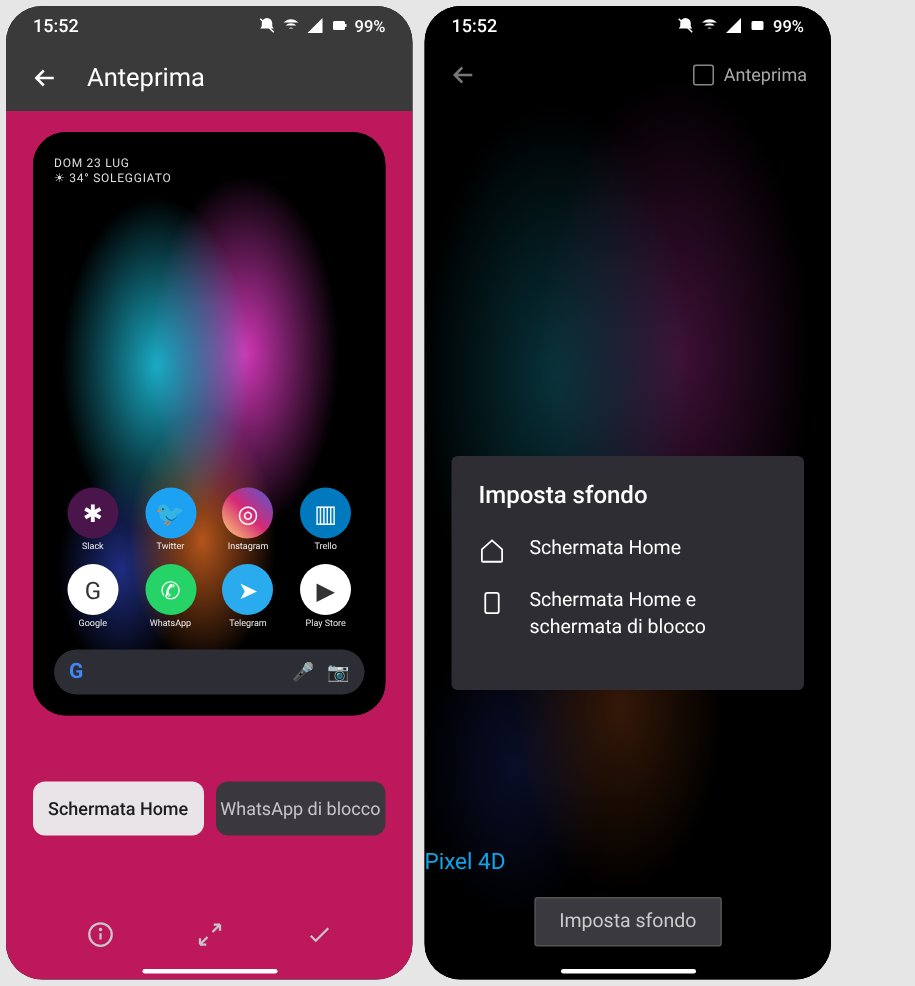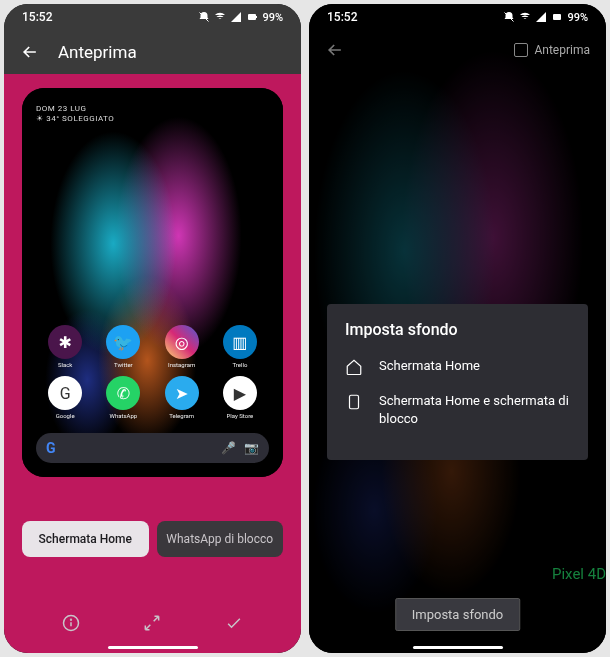--- a/index.html
+++ b/index.html
@@ -5,21 +5,21 @@
   * { box-sizing: border-box; margin: 0; padding: 0; }
   body {
     width: 610px; height: 657px;
     background: #e6e6e6;
     font-family: -apple-system, Roboto, "Segoe UI", sans-serif;
     display: flex; gap: 8px; padding: 4px;
     color: #fff;
     overflow: hidden;
   }
   .phone {
-    width: 297px; height: 649px;
+    width: 271px; height: 649px;
     background: #000;
     border-radius: 24px;
     overflow: hidden;
     position: relative;
     display: flex; flex-direction: column;
   }
   .statusbar {
     height: 26px;
     display: flex; align-items: center; justify-content: space-between;
     padding: 0 18px; font-size: 12px; font-weight: 500;
@@ -141,21 +141,21 @@
     padding: 16px 18px 14px;
     z-index: 6;
   }
   .dialog-title { font-size: 16px; font-weight: 500; margin-bottom: 18px; }
   .dialog-row { display:flex; align-items:flex-start; gap:16px; margin-bottom: 16px; font-size:13px; line-height:1.4; }
   .dialog-row:last-child { margin-bottom: 18px; }
   .dialog-row svg { flex: 0 0 18px; width:18px; height:18px; fill:none; stroke:#fff; stroke-width:1.6; margin-top:1px; }
 
   .app-name {
     position:absolute; bottom: 70px; left:0; right:0;
-    text-align:right; color:#15803d; font-size:15px; z-index:5;
+    text-align:left; color:#0ea5e9; font-size:15px; z-index:5;
   }
   .set-btn {
     position:absolute; bottom: 22px; left:50%; transform:translateX(-50%);
     padding: 8px 16px; font-size:13px; color:#ccc;
     background:#39393f; border:1px solid #555; border-radius:2px;
     z-index:5;
   }
 </style>
 </head>
 <body>

